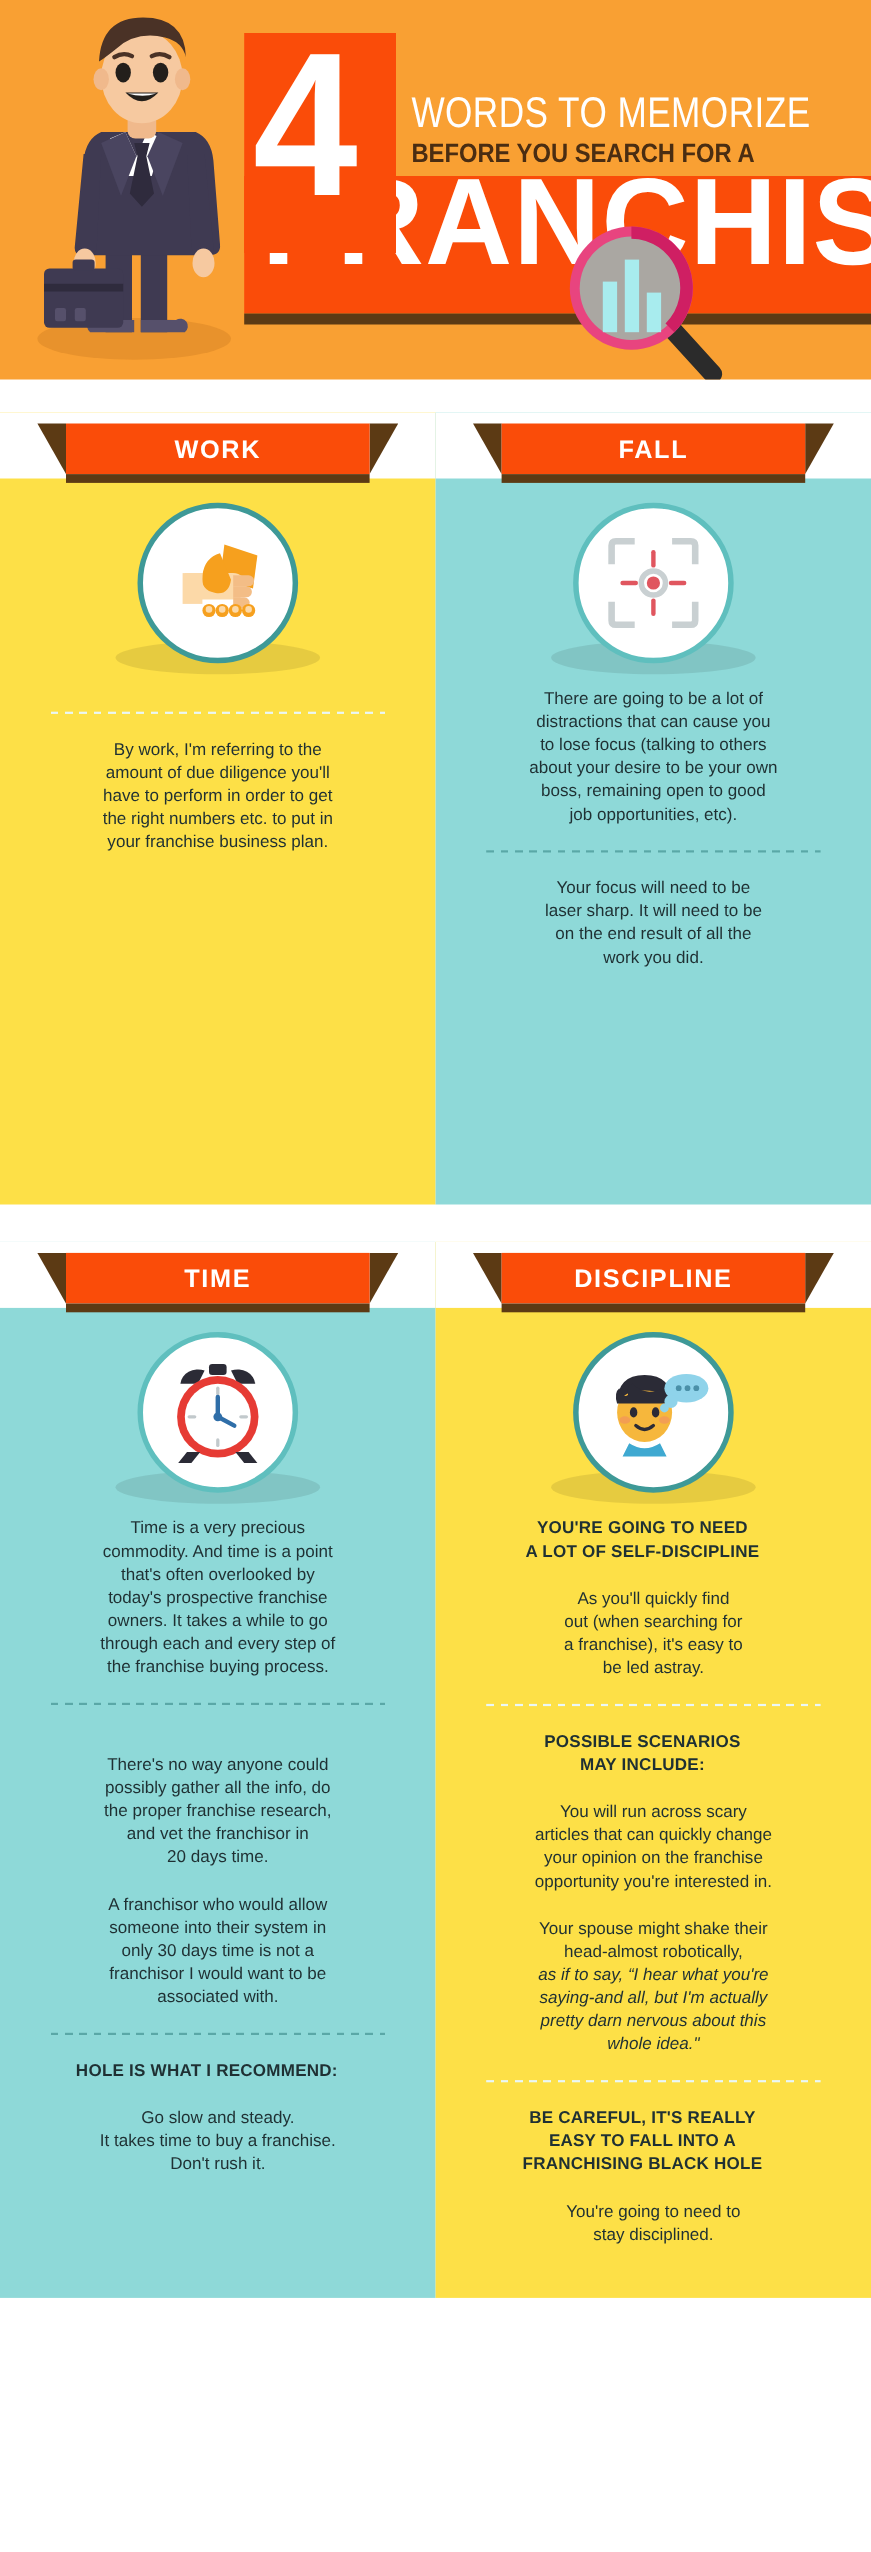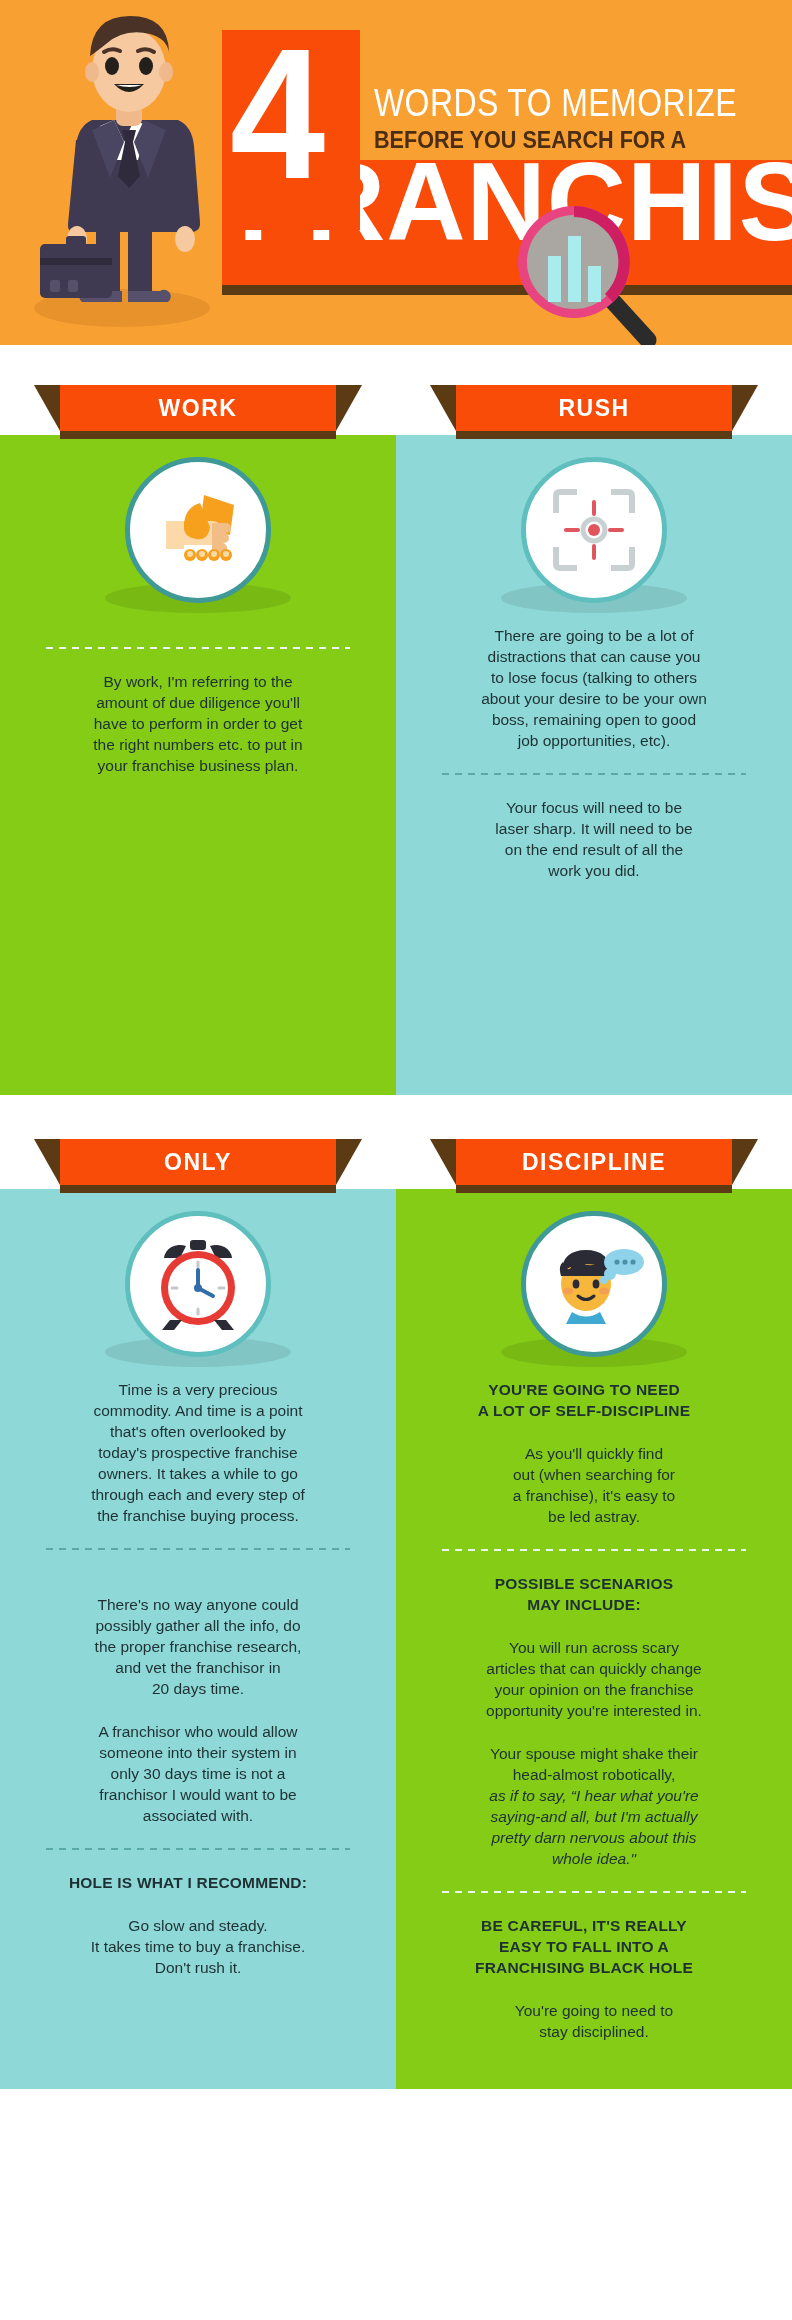--- a/index.html
+++ b/index.html
@@ -132,21 +132,21 @@
   }
   .gap-white {
     width: 792px;
     background: #ffffff;
   }
   .card {
     position: relative;
     width: 396px;
     padding-bottom: 24px;
   }
-  .card.teal-dark { background: #84cc16; }
+  .card.teal-dark { background: #fde047; }
   .card.teal-light { background: #8ed9d8; }
 
   
   .ribbon-wrap {
     position: relative;
     height: 60px;
     width: 396px;
     background: #ffffff;
   }
   .ribbon {
@@ -380,21 +380,21 @@
 the right numbers etc. to put in
 your franchise business plan.</div>
     </div>
 
     <div class="card teal-light" style="min-height:720px;">
       <div class="ribbon-wrap">
         <div class="ribbon-fold-l"></div>
         <div class="ribbon-fold-r"></div>
         <div class="ribbon-shadow"></div>
         <div class="ribbon">
-          <span class="ribbon-label">RUSH</span>
+          <span class="ribbon-label">FALL</span>
         </div>
       </div>
 
       <div class="icon-area">
         <div class="icon-ellipse"></div>
         <div class="icon-circle">
           <svg width="92" height="92" viewBox="0 0 92 92">
             <g stroke="#c9d0d2" stroke-width="6" fill="none" stroke-linecap="square">
               <path d="M8 26 V12 q0 -4 4 -4 H26"></path>
               <path d="M66 8 H80 q4 0 4 4 V26"></path>
@@ -429,21 +429,21 @@
 
   <div class="gap-white" style="height:34px;"></div>
   <div class="row">
 
     <div class="card teal-light" style="min-height:960px;">
       <div class="ribbon-wrap">
         <div class="ribbon-fold-l"></div>
         <div class="ribbon-fold-r"></div>
         <div class="ribbon-shadow"></div>
         <div class="ribbon">
-          <span class="ribbon-label">ONLY</span>
+          <span class="ribbon-label">TIME</span>
         </div>
       </div>
 
       <div class="icon-area">
         <div class="icon-ellipse"></div>
         <div class="icon-circle">
           <svg width="100" height="96" viewBox="0 0 100 96">
             <path d="M16 22 a16 14 0 0 1 22 -12 l-6 12 z" fill="#2b2b36"></path>
             <path d="M84 22 a16 14 0 0 0 -22 -12 l6 12 z" fill="#2b2b36"></path>
             <circle cx="50" cy="52" r="37" fill="#e63b34"></circle>

